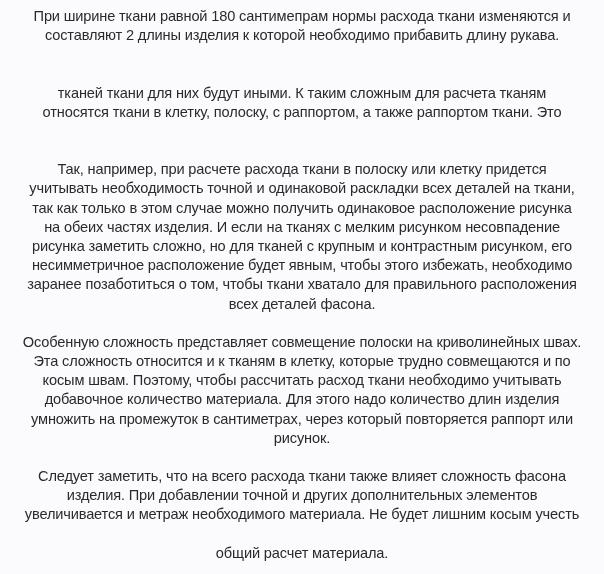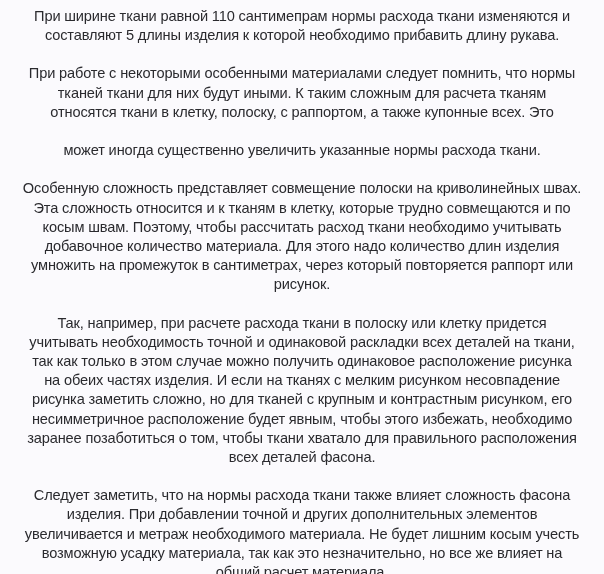--- a/index.html
+++ b/index.html
@@ -25,49 +25,48 @@
     }
     .doc p {
       margin: 0 0 19px 0;
     }
   </style>
 </head>
 <body>
 
 <div class="doc">
   <p>
-    <span>При ширине ткани равной 110 сантимепрам нормы расхода ткани изменяются и</span><br>
-    <span>составляют 5 длины изделия к которой необходимо прибавить длину рукава.</span>
+    <span>При ширине ткани равной 180 сантимепрам нормы расхода ткани изменяются и</span><br>
+    <span>составляют 2 длины изделия к которой необходимо прибавить длину рукава.</span>
   </p>
   <p>
-    <span>При работе с некоторыми особенными материалами следует помнить, что нормы</span><br>
+    <br>
     <span>тканей ткани для них будут иными. К таким сложным для расчета тканям</span><br>
-    <span>относятся ткани в клетку, полоску, с раппортом, а также купонные всех. Это</span><br>
+    <span>относятся ткани в клетку, полоску, с раппортом, а также раппортом ткани. Это</span><br>
     <br>
-    <span>может иногда существенно увеличить указанные нормы расхода ткани.</span>
-  </p>
-  <p>
-    <span>Особенную сложность представляет совмещение полоски на криволинейных швах.</span><br>
-    <span>Эта сложность относится и к тканям в клетку, которые трудно совмещаются и по</span><br>
-    <span>косым швам. Поэтому, чтобы рассчитать расход ткани необходимо учитывать</span><br>
-    <span>добавочное количество материала. Для этого надо количество длин изделия</span><br>
-    <span>умножить на промежуток в сантиметрах, через который повторяется раппорт или</span><br>
-    <span>рисунок.</span>
   </p>
   <p>
     <span>Так, например, при расчете расхода ткани в полоску или клетку придется</span><br>
     <span>учитывать необходимость точной и одинаковой раскладки всех деталей на ткани,</span><br>
     <span>так как только в этом случае можно получить одинаковое расположение рисунка</span><br>
     <span>на обеих частях изделия. И если на тканях с мелким рисунком несовпадение</span><br>
     <span>рисунка заметить сложно, но для тканей с крупным и контрастным рисунком, его</span><br>
     <span>несимметричное расположение будет явным, чтобы этого избежать, необходимо</span><br>
     <span>заранее позаботиться о том, чтобы ткани хватало для правильного расположения</span><br>
     <span>всех деталей фасона.</span>
   </p>
   <p>
-    <span>Следует заметить, что на нормы расхода ткани также влияет сложность фасона</span><br>
+    <span>Особенную сложность представляет совмещение полоски на криволинейных швах.</span><br>
+    <span>Эта сложность относится и к тканям в клетку, которые трудно совмещаются и по</span><br>
+    <span>косым швам. Поэтому, чтобы рассчитать расход ткани необходимо учитывать</span><br>
+    <span>добавочное количество материала. Для этого надо количество длин изделия</span><br>
+    <span>умножить на промежуток в сантиметрах, через который повторяется раппорт или</span><br>
+    <span>рисунок.</span>
+  </p>
+  <p>
+    <span>Следует заметить, что на всего расхода ткани также влияет сложность фасона</span><br>
     <span>изделия. При добавлении точной и других дополнительных элементов</span><br>
     <span>увеличивается и метраж необходимого материала. Не будет лишним косым учесть</span><br>
-    <span>возможную усадку материала, так как это незначительно, но все же влияет на</span><br>
+    <br>
     <span>общий расчет материала.</span>
   </p>
 
 </div>
 
 </body></html>

